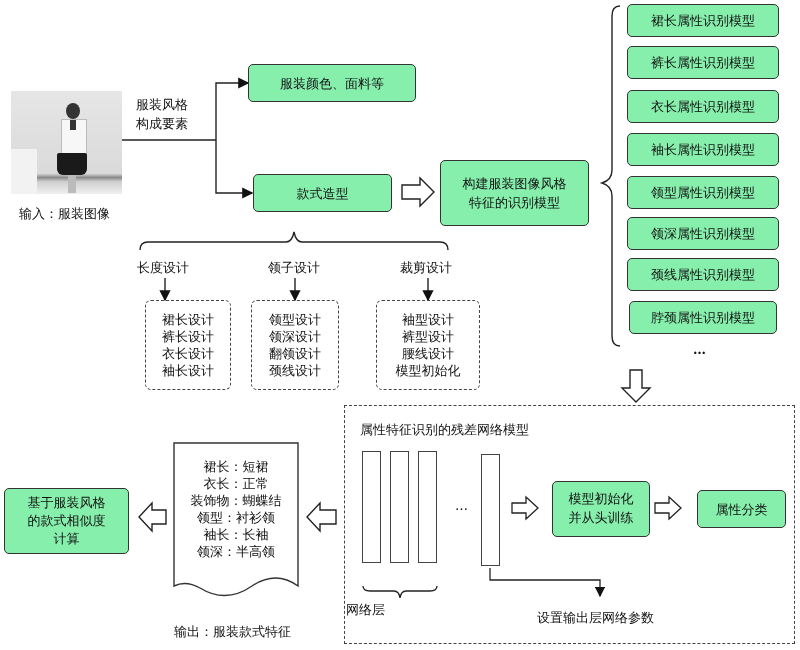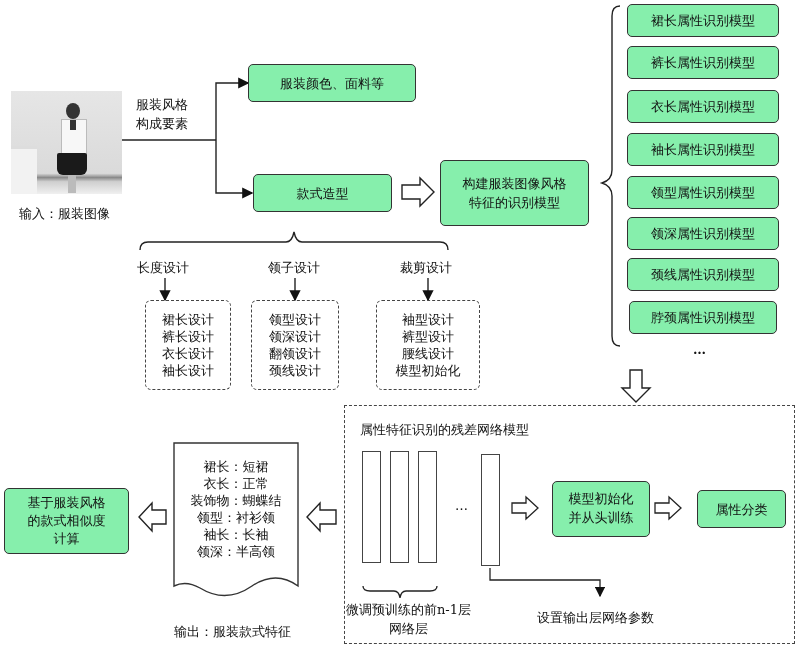--- a/index.html
+++ b/index.html
@@ -117,21 +117,20 @@
 <div class="abs" style="left:344px;top:405px;width:451px;height:239px;border:1.5px dashed #444;box-sizing:border-box;"></div>
 <div class="lbl" style="left:360px;top:420px;">属性特征识别的残差网络模型</div>
 
 <div class="layer" style="left:362px;top:451px;width:19px;height:112px;"></div>
 <div class="layer" style="left:390px;top:451px;width:19px;height:112px;"></div>
 <div class="layer" style="left:418px;top:451px;width:19px;height:112px;"></div>
 <div class="lbl" style="left:455px;top:496px;">…</div>
 <div class="layer" style="left:481px;top:454px;width:19px;height:112px;"></div>
 
 <div class="lbl col" style="left:346px;top:600px;">
-  <span>微调预训练的前n-1层</span>
   <span>网络层</span>
 </div>
 <div class="lbl" style="left:537px;top:608px;">设置输出层网络参数</div>
 
 <div class="box" style="left:552px;top:481px;width:98px;height:56px;font-family:Liberation Mono, monospace;">
   <div class="col">
     <span>模型初始化</span>
     <span>并从头训练</span>
   </div>
 </div>

